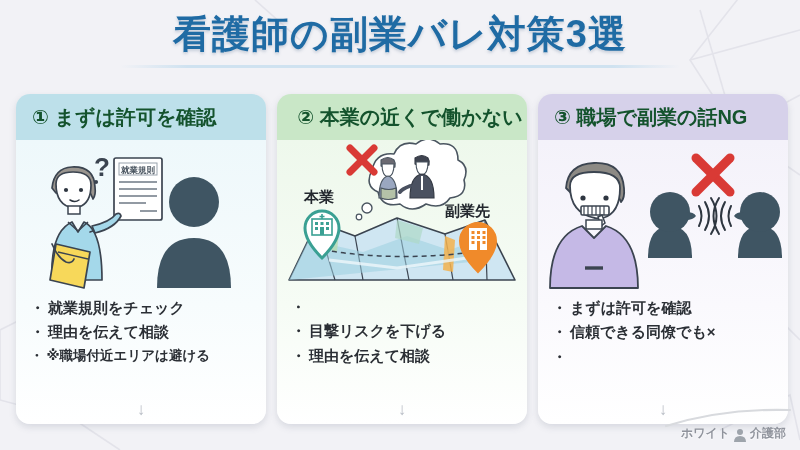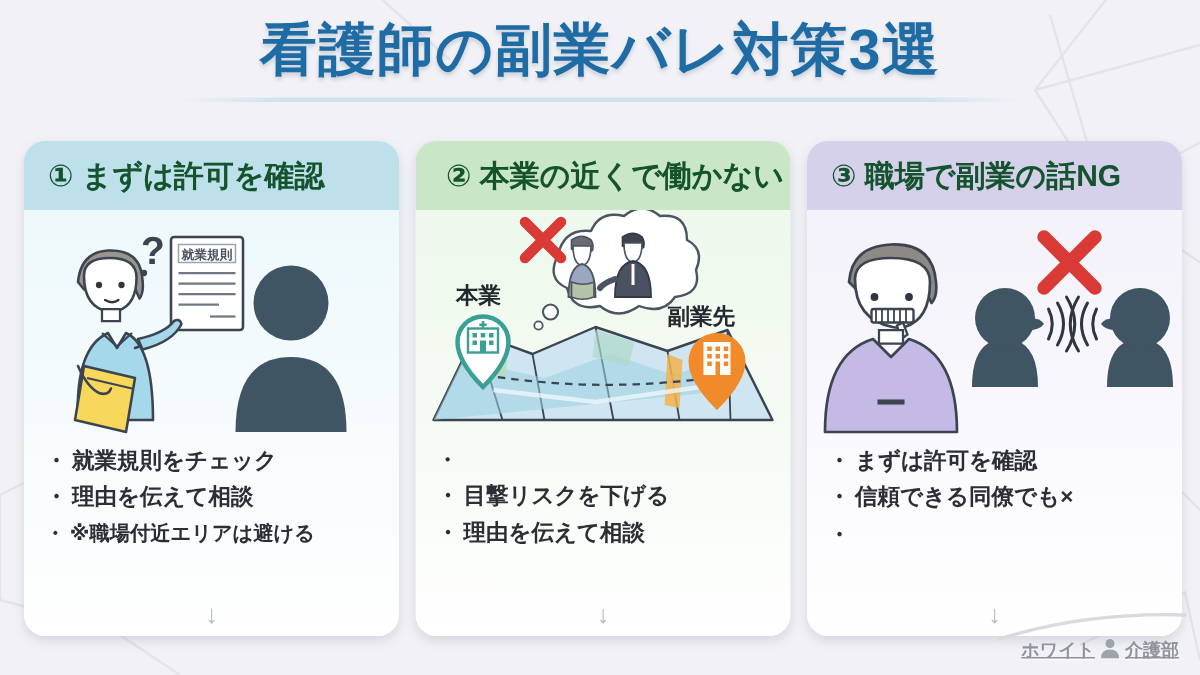--- a/index.html
+++ b/index.html
@@ -61,25 +61,24 @@
   #card1 .card-head{background:#bde0ea;}
   #card1 .card-body{background:linear-gradient(180deg,#eef8fb 0%,#f7fcfd 58%,#ffffff 100%);}
   #card2 .card-head{background:#c9e7c7;justify-content:center;}
   #card2 .card-body{background:linear-gradient(180deg,#eef8ec 0%,#f6fcf5 58%,#ffffff 100%);}
   #card3 .card-head{background:#d6d1ea;}
   #card3 .card-body{background:linear-gradient(180deg,#f4f2fa 0%,#faf9fd 58%,#ffffff 100%);}
 
   
   .watermark{
     position:absolute;right:14px;bottom:8px;
-    display:flex;align-items:flex-start;gap:2px;
+    display:flex;align-items:flex-end;gap:2px;
     color:#8b8f98;font-size:12px;font-weight:bold;
     text-shadow:0 1px 1px rgba(255,255,255,.8);
     opacity:.95;
-    text-decoration:underline;
   }
   .wm-swoosh{position:absolute;right:6px;bottom:22px;}
   svg{display:block;}
 </style>
 </head>
 <body>
 
 <svg class="bg-lines" width="800" height="450" viewBox="0 0 800 450">
   <rect x="0" y="0" width="800" height="450" fill="#f2f2f6"></rect>
   <g stroke="#e3e3ea" stroke-width="1.6" fill="none">

